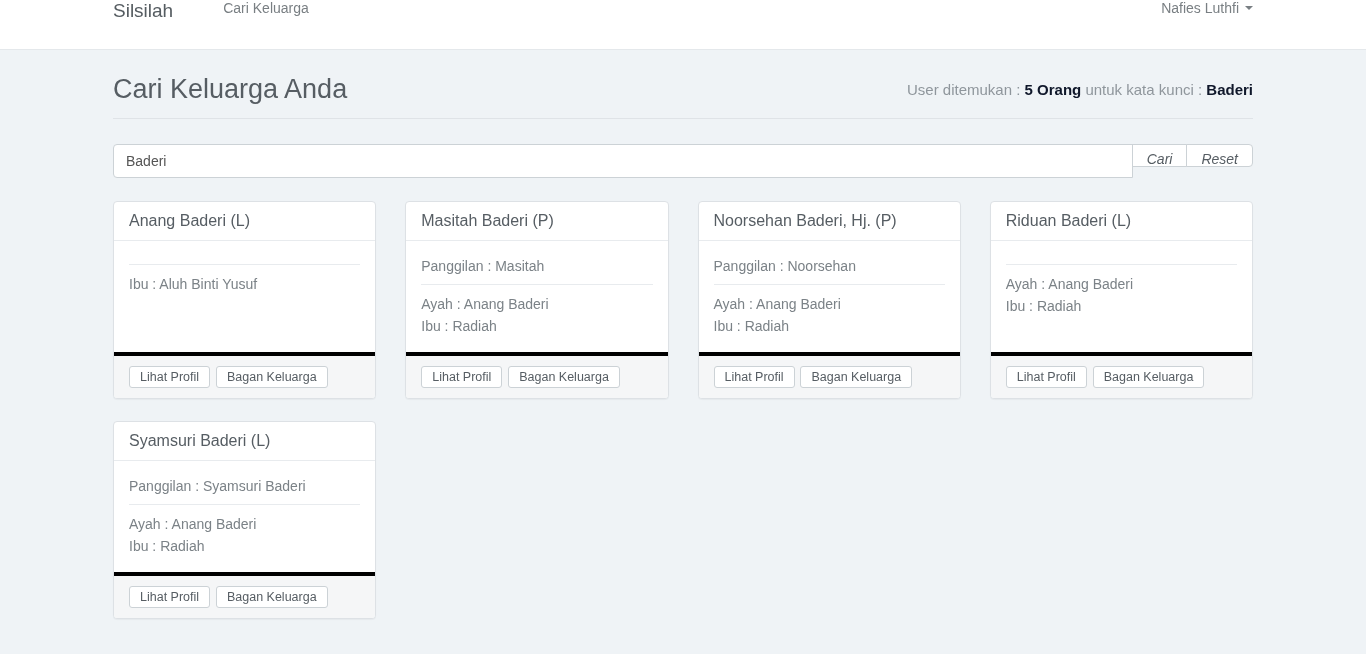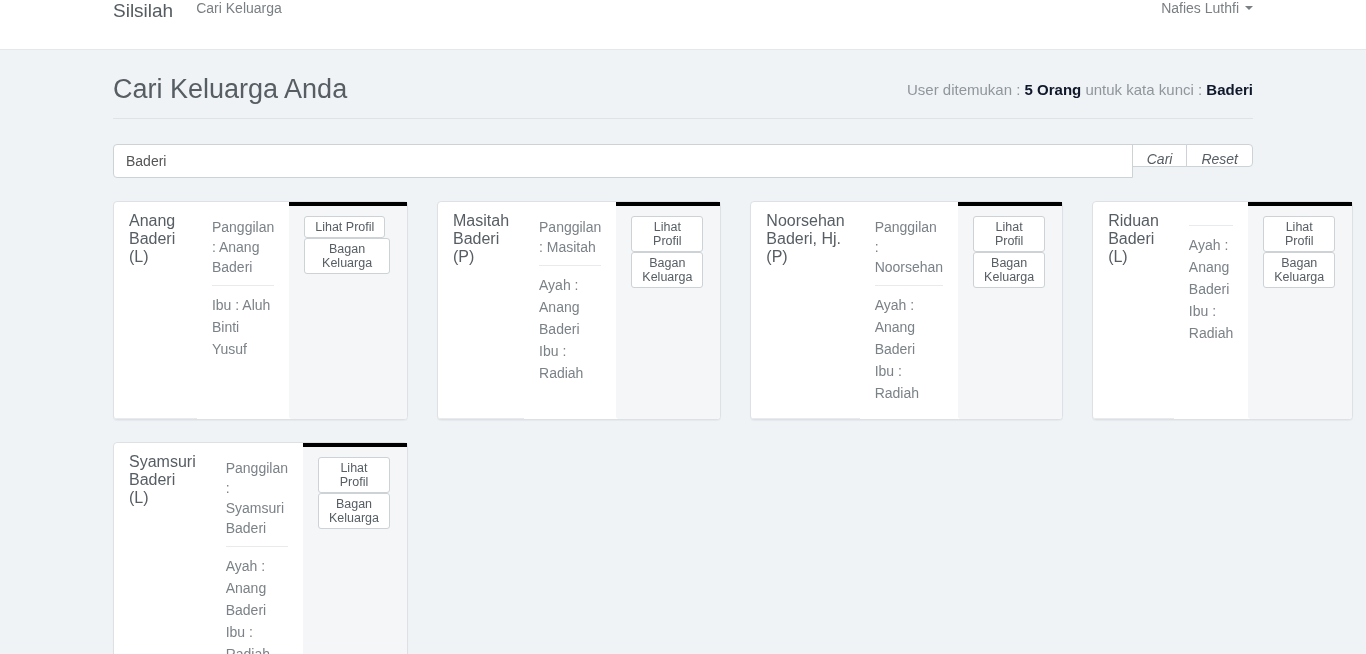--- a/index.html
+++ b/index.html
@@ -30,21 +30,21 @@
   .brand {
     font-size: 19px;
     color: #555c61;
     text-decoration: none;
     cursor: pointer;
   }
   .nav-link {
     font-size: 14px;
     color: #797f83;
     text-decoration: none;
-    margin-left: 23px;
+    margin-left: 50px;
     cursor: pointer;
   }
   .user-menu {
     margin-left: auto;
     font-size: 14px;
     color: #797f83;
     cursor: pointer;
     display: flex;
     align-items: center;
   }
@@ -118,21 +118,21 @@
     grid-template-columns: repeat(4, 1fr);
     column-gap: 29px;
     row-gap: 22px;
   }
   .panel {
     background: #fff;
     border: 1px solid #dde1e5;
     border-radius: 4px;
     box-shadow: 0 1px 1px rgba(0,0,0,.04);
     display: flex;
-    flex-direction: row;
+    flex-direction: column;
   }
   .panel-heading {
     padding: 10px 15px;
     border-bottom: 1px solid #e8ebee;
   }
   .panel-title {
     font-size: 16px;
     font-weight: 400;
     color: #565d63;
     line-height: 18px;
@@ -193,21 +193,20 @@
     <button class="btn group-btn last">Reset</button>
   </div>
 
   <div class="cards">
 
     <div class="panel">
       <div class="panel-heading">
         <h3 class="panel-title">Anang Baderi (L)</h3>
       </div>
       <div class="panel-body">
-        <p>Panggilan : Anang Baderi</p>
         <hr>
         <p class="parent-line">Ibu : Aluh Binti Yusuf</p>
       </div>
       <div class="panel-footer">
         <button class="btn btn-sm">Lihat Profil</button>
         <button class="btn btn-sm">Bagan Keluarga</button>
       </div>
     </div>
 
     <div class="panel">

